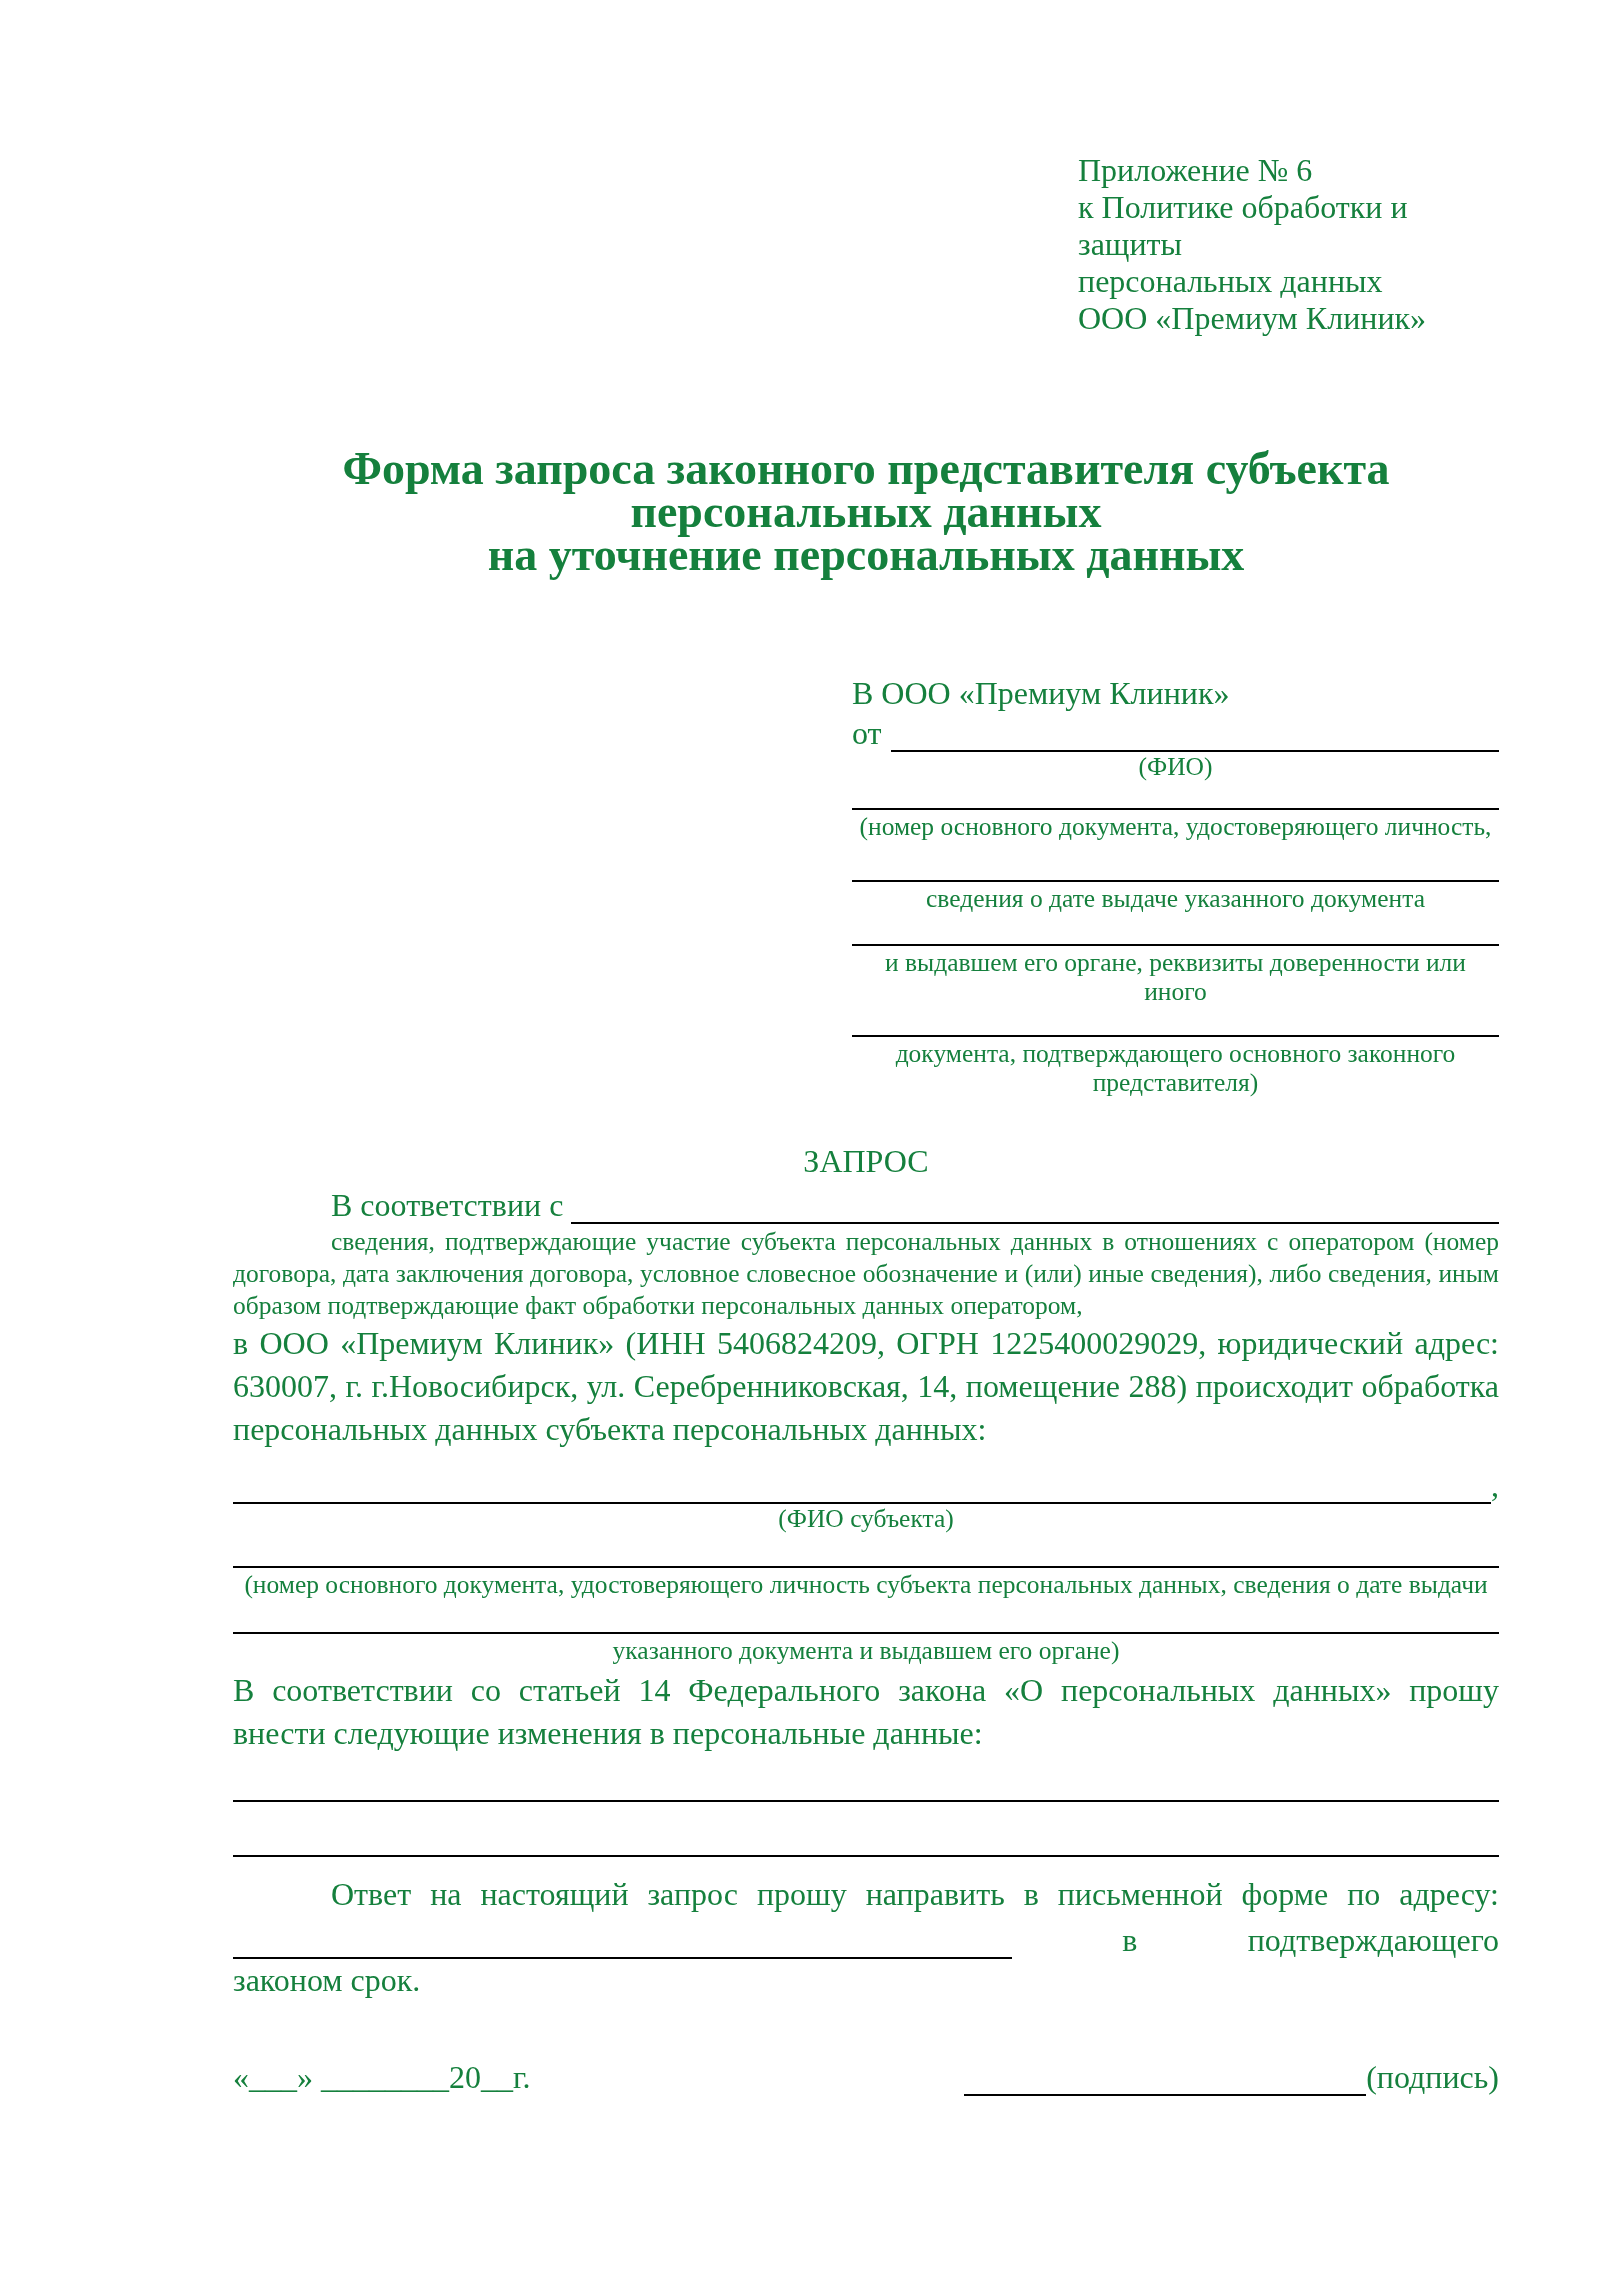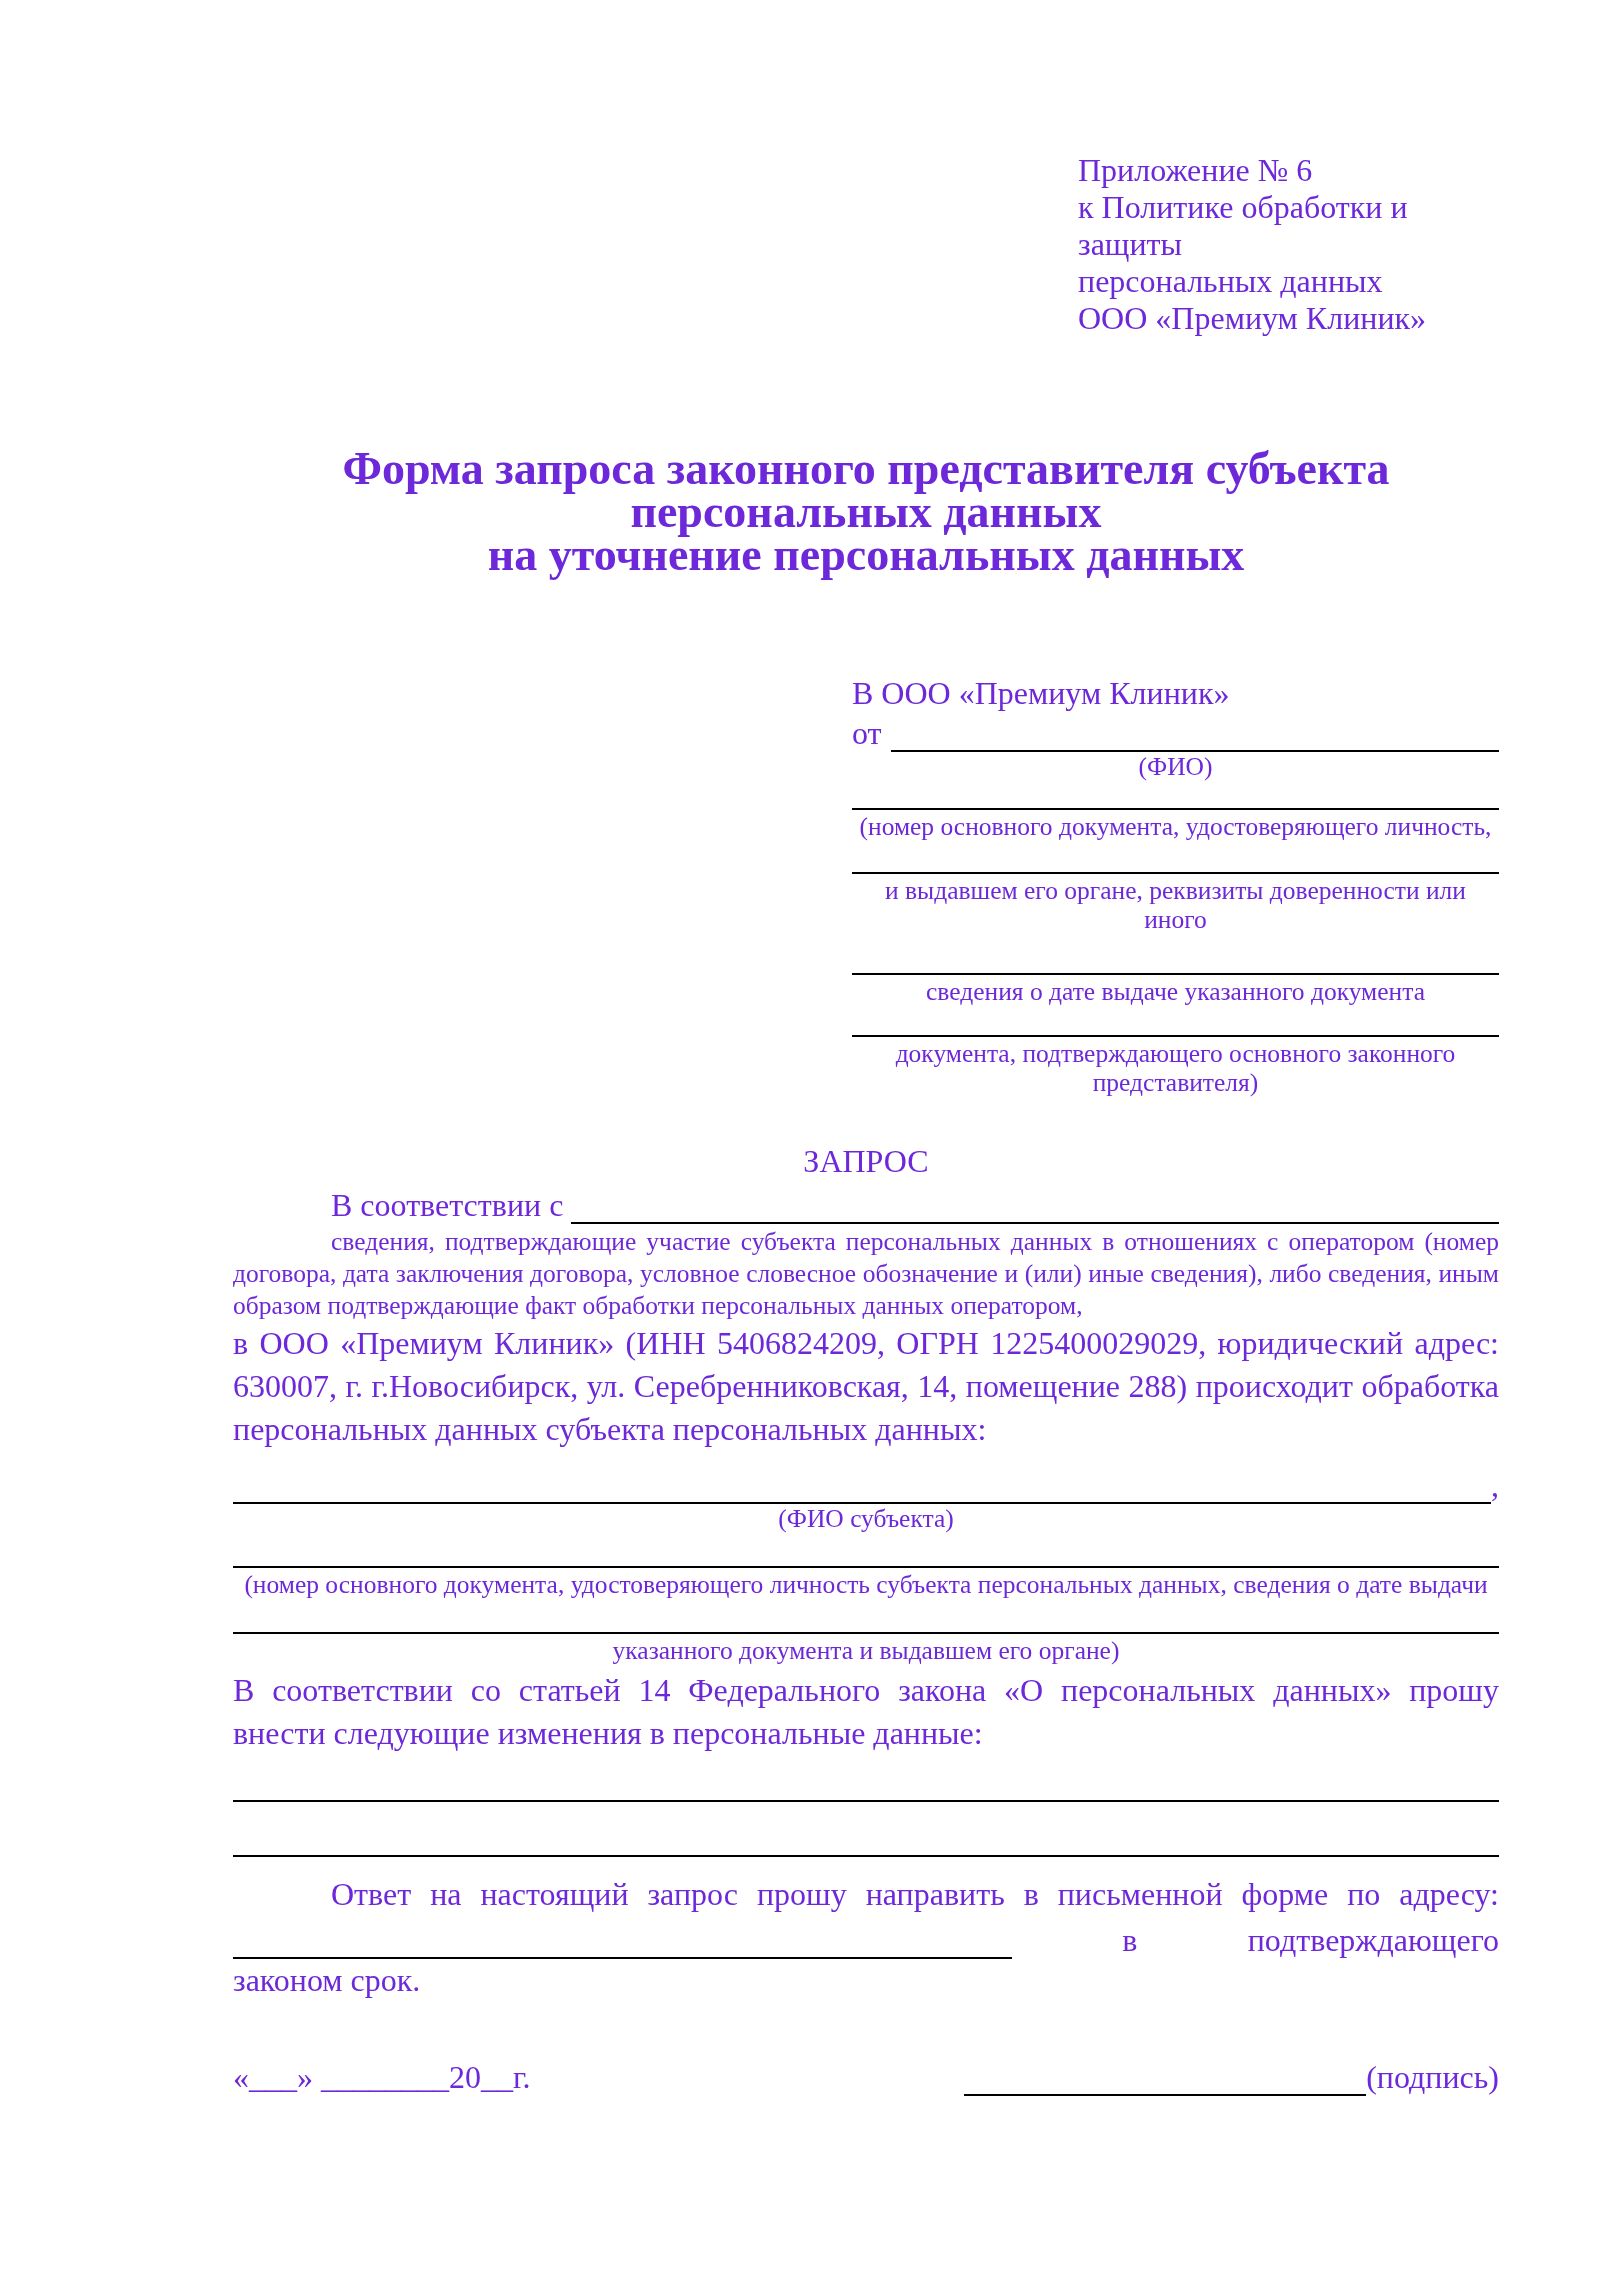--- a/index.html
+++ b/index.html
@@ -7,21 +7,21 @@
     padding: 0;
     background: #888;
   }
   .page {
     position: relative;
     width: 1621px;
     height: 2293px;
     box-sizing: border-box;
     margin: 0 auto;
     background: #ffffff;
-    color: #6d28d9;
+    color: #15803d;
     font-family: "Liberation Serif", "DejaVu Serif", serif;
     font-size: 32px;
     padding: 152px 122px 0 233px;
     overflow: hidden;
   }
   
   .appendix {
     margin-left: 845px;
     line-height: 37px;
   }
@@ -156,27 +156,27 @@
     <div class="addr-from">
       <span class="from-label">от</span>
       <span class="fill"></span>
     </div>
     <div class="caption">(ФИО)</div>
 
     <div class="blank-group bg-1">
       <div class="rule"></div>
       <div class="caption">(номер основного документа, удостоверяющего личность,</div>
     </div>
+    <div class="blank-group bg-2">
+      <div class="rule"></div>
+      <div class="caption">сведения о дате выдаче указанного документа</div>
+    </div>
     <div class="blank-group bg-3">
       <div class="rule"></div>
       <div class="caption">и выдавшем его органе, реквизиты доверенности или иного</div>
-    </div>
-    <div class="blank-group bg-2">
-      <div class="rule"></div>
-      <div class="caption">сведения о дате выдаче указанного документа</div>
     </div>
     <div class="blank-group bg-4">
       <div class="rule"></div>
       <div class="caption">документа, подтверждающего основного законного представителя)</div>
     </div>
   </div>
 
   <div class="zapros">ЗАПРОС</div>
 
   <div class="intro-row">

